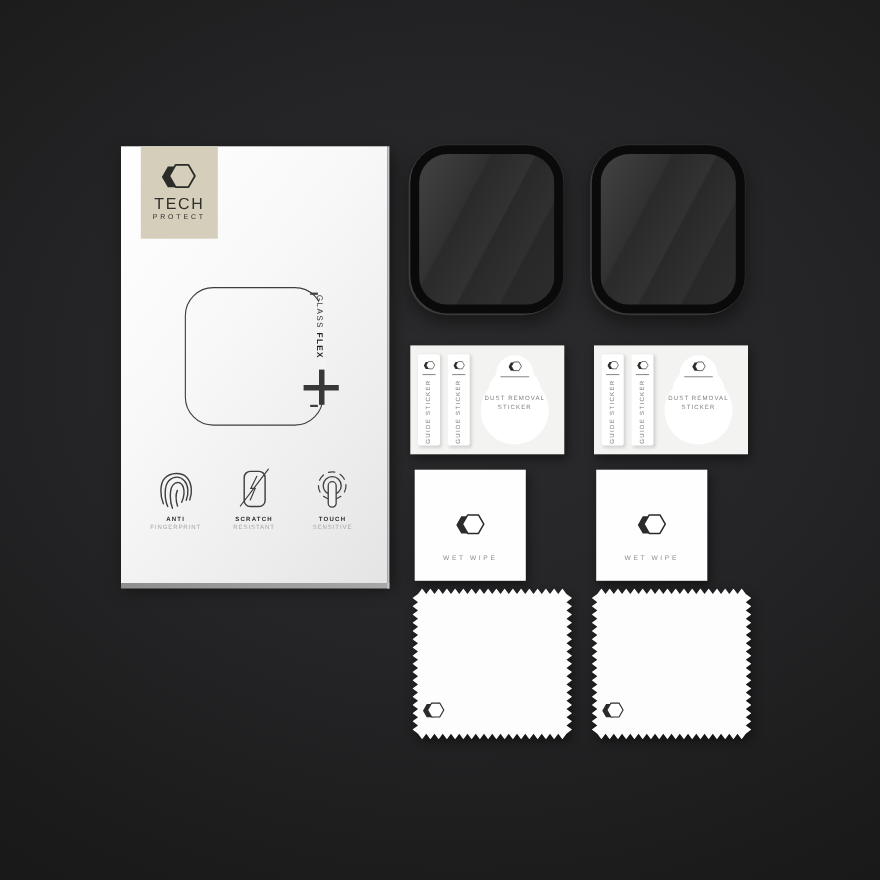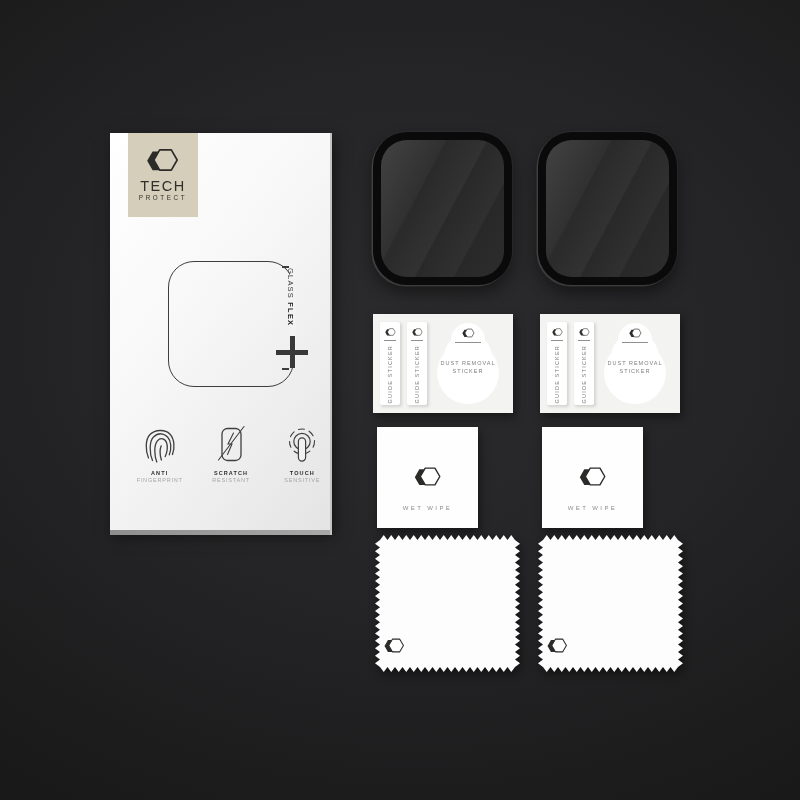--- a/index.html
+++ b/index.html
@@ -2,21 +2,21 @@
 <html><head>
 <meta charset="utf-8">
 <style>
   html,body{margin:0;padding:0;background:#121213;}
   .stage{position:relative;width:800px;height:800px;overflow:hidden;
     font-family:"Liberation Sans",sans-serif;
     background:radial-gradient(115% 90% at 52% 42%, #2b2b2d 0%, #252527 35%, #1b1b1c 68%, #141415 100%);}
   .stage *{box-sizing:border-box;}
 
   
-  .box{position:absolute;left:110px;top:133px;width:220px;height:397px;
+  .box{position:absolute;left:110px;top:133px;width:242px;height:397px;
     background:linear-gradient(128deg,#ffffff 0%,#f8f8f8 40%,#ededed 75%,#e4e4e4 100%);
     box-shadow:4px 6px 14px rgba(0,0,0,.5);}
   .box-edge-bottom{position:absolute;left:0;right:-2px;bottom:-5px;height:5px;
     background:linear-gradient(90deg,#8f8f8f,#a8a8a8);}
   .box-edge-right{position:absolute;top:0;bottom:-5px;right:-2px;width:2px;background:#c3c3c3;}
 
   .box-logo{position:absolute;left:18px;top:0;width:70px;height:84px;background:#d4ceba;
     display:flex;flex-direction:column;align-items:center;}
   .box-logo svg{margin-top:12px;--hexbg:#d4ceba;}
   .brand-top{margin-top:4px;font-size:14.5px;letter-spacing:1.5px;color:#2f2f2c;line-height:14px;}

